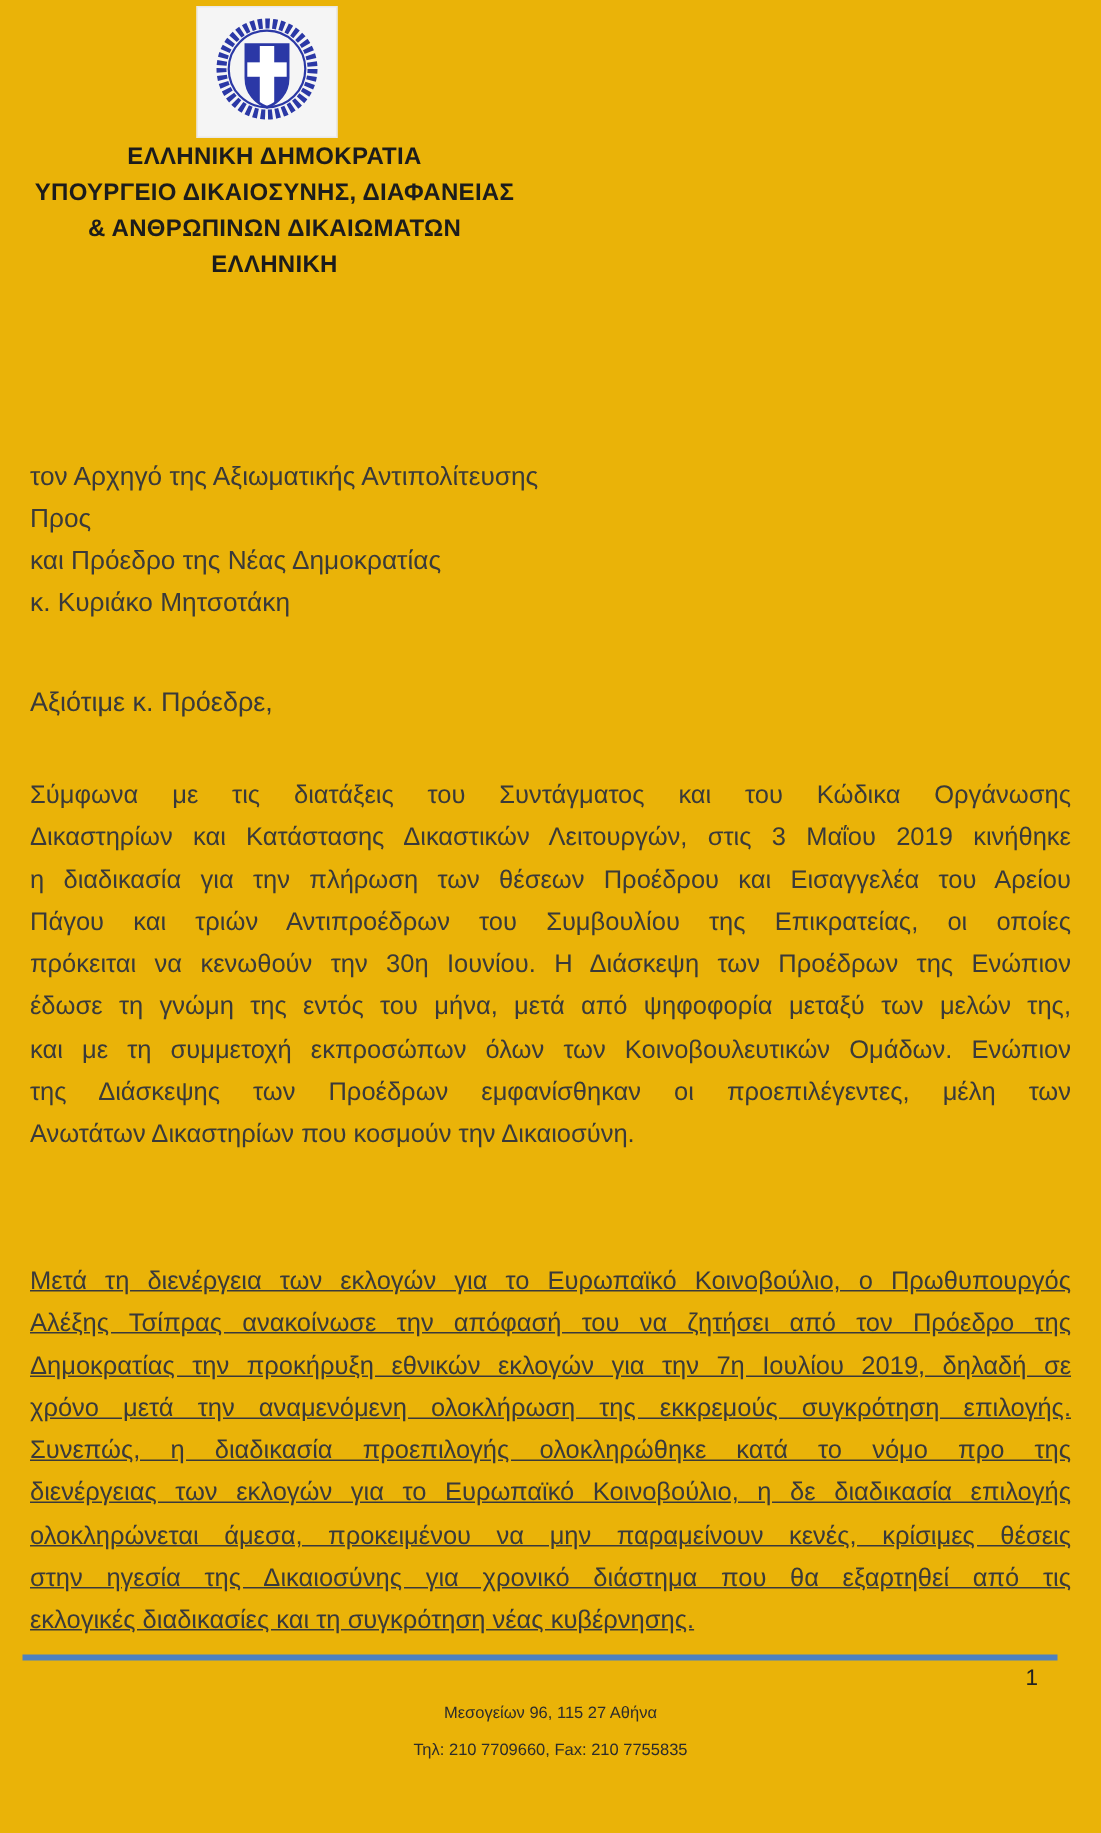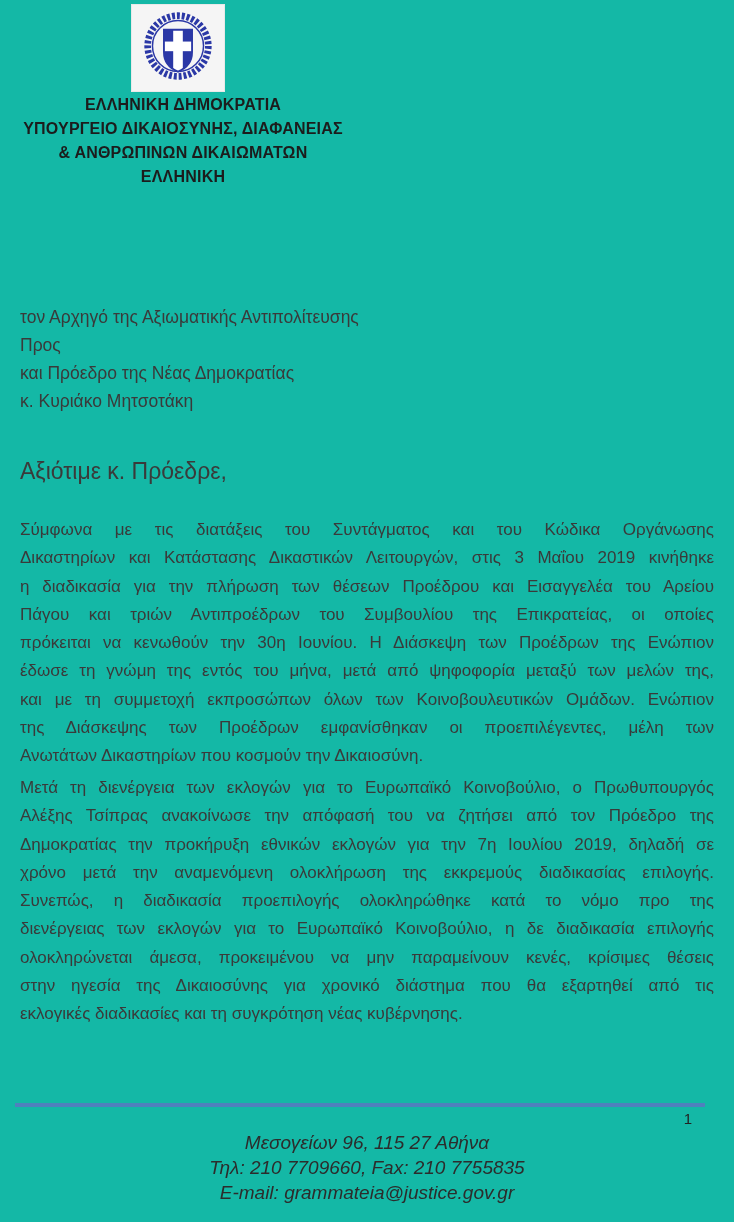--- a/index.html
+++ b/index.html
@@ -1,20 +1,20 @@
 <!DOCTYPE html>
 <html lang="el"><head>
 <meta charset="utf-8">
 <style>
   html,body { margin:0; padding:0; background:#ffffff; }
   .page {
     position: relative;
     width: 734px;
     height: 1222px;
-    background: #14b8a6;
+    background: #eab308;
     font-family: "Liberation Sans", "DejaVu Sans", sans-serif;
     color: #3a3a3a;
     overflow: hidden;
   }
   .emblem-box {
     position: absolute;
     left: 131px; top: 4px;
     width: 92px; height: 86px;
     background: #f5f5f5;
     border: 1px solid #e9e9e9;
@@ -40,54 +40,53 @@
   .recipient {
     position: absolute;
     top: 303px; left: 20px;
     font-size: 17.5px;
     line-height: 28px;
     color: #3a3a3a;
   }
   .salutation {
     position: absolute;
     top: 458px; left: 20px;
-    font-size: 23px;
+    font-size: 18px;
     color: #3a3a3a;
   }
   .par {
     position: absolute;
     left: 20px;
     width: 694px;
     font-size: 17px;
     line-height: 28.3px;
     color: #3a3a3a;
   }
   .par-1 { top: 516px; }
-  .par-2 { top: 774px; }
+  .par-2 { top: 840px; text-decoration: underline; }
   .ln { text-align: justify; text-align-last: justify; }
   .ln.last { text-align-last: left; }
   .footer-rule {
     position: absolute;
     top: 1103px; left: 15px;
     width: 690px; height: 4px;
     background: #4f81bd;
   }
   .page-number {
     position: absolute;
     top: 1110px; right: 42px;
     font-size: 15px;
     color: #222222;
   }
   .footer-address {
     position: absolute;
     top: 1130px; left: 0;
     width: 734px;
     text-align: center;
-    font-style: italic;
-    font-size: 19px;
+    font-size: 11px;
     line-height: 25px;
     color: #2c2c2c;
   }
 </style>
 </head>
 <body>
 
 <div class="page">
 
   <div class="emblem-box">
@@ -138,29 +137,28 @@
     <div class="ln">έδωσε τη γνώμη της εντός του μήνα, μετά από ψηφοφορία μεταξύ των μελών της,</div>
     <div class="ln">και με τη συμμετοχή εκπροσώπων όλων των Κοινοβουλευτικών Ομάδων. Ενώπιον</div>
     <div class="ln">της Διάσκεψης των Προέδρων εμφανίσθηκαν οι προεπιλέγεντες, μέλη των</div>
     <div class="ln last">Ανωτάτων Δικαστηρίων που κοσμούν την Δικαιοσύνη.</div>
   </div>
 
   <div class="par par-2">
     <div class="ln">Μετά τη διενέργεια των εκλογών για το Ευρωπαϊκό Κοινοβούλιο, ο Πρωθυπουργός</div>
     <div class="ln">Αλέξης Τσίπρας ανακοίνωσε την απόφασή του να ζητήσει από τον Πρόεδρο της</div>
     <div class="ln">Δημοκρατίας την προκήρυξη εθνικών εκλογών για την 7η Ιουλίου 2019, δηλαδή σε</div>
-    <div class="ln">χρόνο μετά την αναμενόμενη ολοκλήρωση της εκκρεμούς διαδικασίας επιλογής.</div>
+    <div class="ln">χρόνο μετά την αναμενόμενη ολοκλήρωση της εκκρεμούς συγκρότηση επιλογής.</div>
     <div class="ln">Συνεπώς, η διαδικασία προεπιλογής ολοκληρώθηκε κατά το νόμο προ της</div>
     <div class="ln">διενέργειας των εκλογών για το Ευρωπαϊκό Κοινοβούλιο, η δε διαδικασία επιλογής</div>
     <div class="ln">ολοκληρώνεται άμεσα, προκειμένου να μην παραμείνουν κενές, κρίσιμες θέσεις</div>
     <div class="ln">στην ηγεσία της Δικαιοσύνης για χρονικό διάστημα που θα εξαρτηθεί από τις</div>
     <div class="ln last">εκλογικές διαδικασίες και τη συγκρότηση νέας κυβέρνησης.</div>
   </div>
 
   <div class="footer-rule"></div>
   <div class="page-number">1</div>
   <div class="footer-address">
     <div>Μεσογείων 96, 115 27 Αθήνα</div>
     <div>Τηλ: 210 7709660, Fax: 210 7755835</div>
-    <div>E-mail: grammateia@justice.gov.gr</div>
   </div>
 
 </div>
 
 </body></html>

